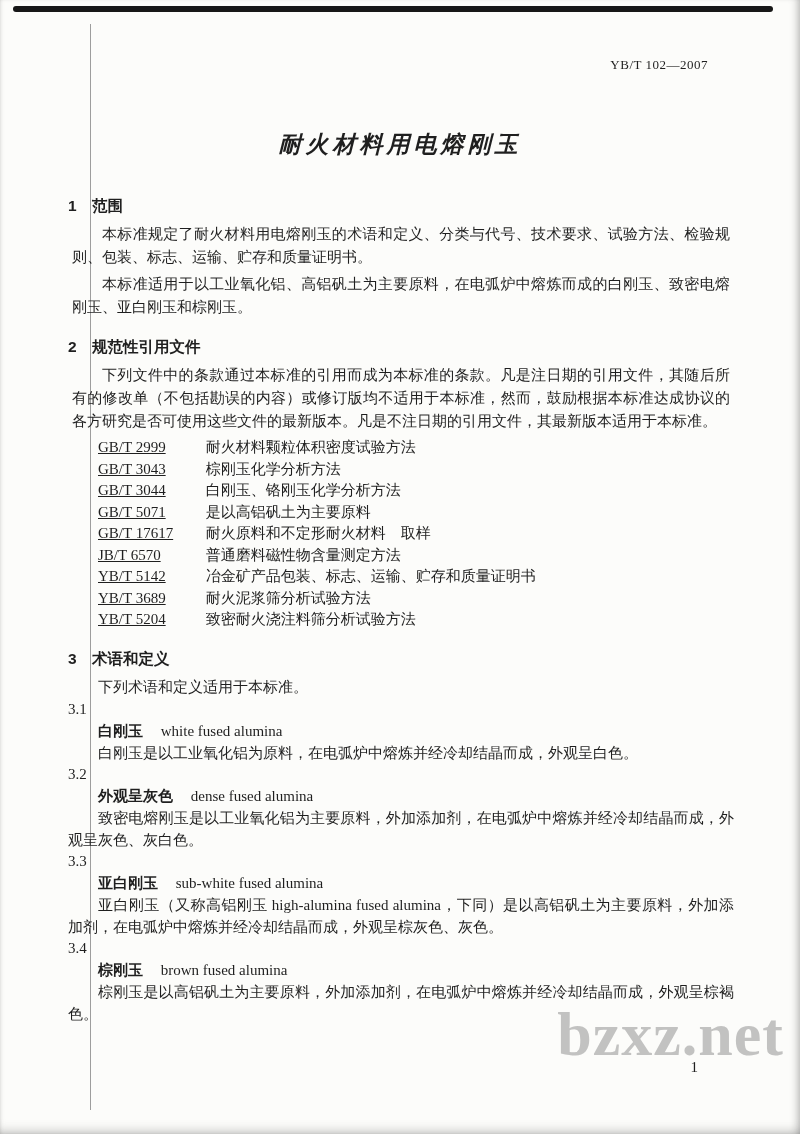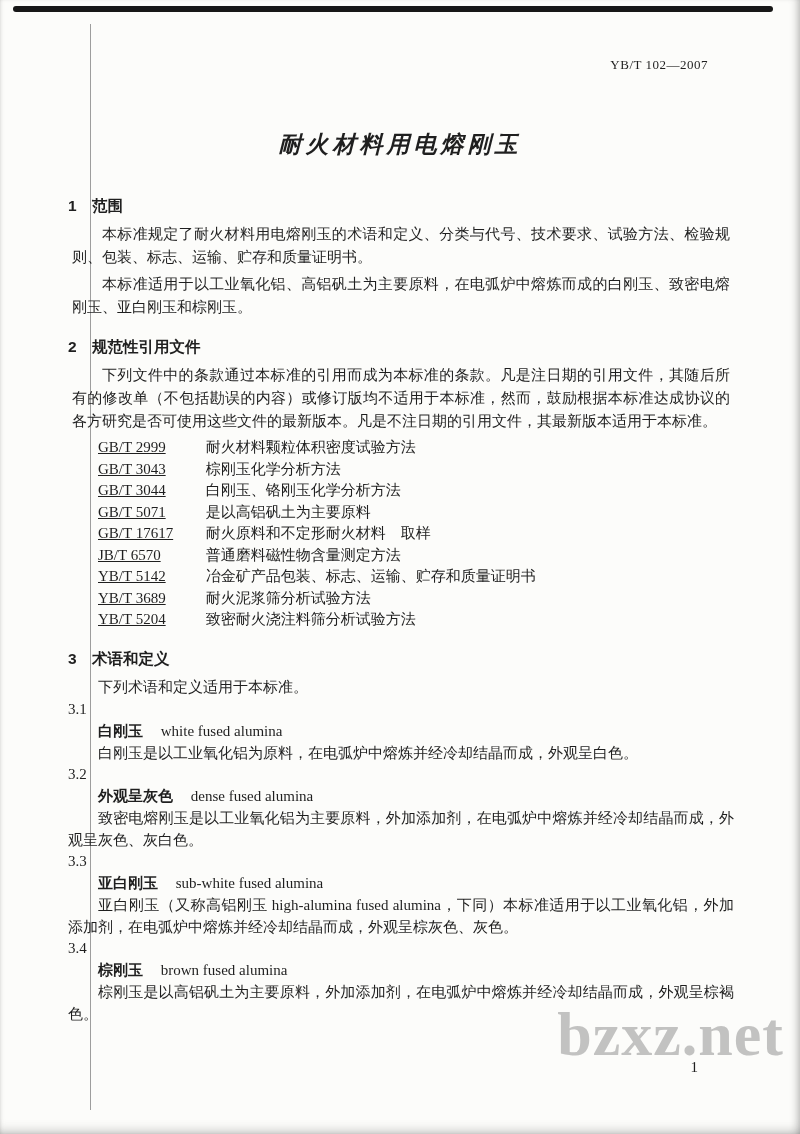--- a/index.html
+++ b/index.html
@@ -165,21 +165,21 @@
         </div>
         <p class="term-def">致密电熔刚玉是以工业氧化铝为主要原料，外加添加剂，在电弧炉中熔炼并经冷却结晶而成，外观呈灰色、灰白色。</p>
       </div>
 
       <div class="term-block">
         <div class="term-number">3.3</div>
         <div class="term-name">
           <span class="term-zh">亚白刚玉</span>
           <span class="term-en">sub-white fused alumina</span>
         </div>
-        <p class="term-def">亚白刚玉（又称高铝刚玉 high-alumina fused alumina，下同）本标准适用于以工业氧化铝，外加添加剂，在电弧炉中熔炼并经冷却结晶而成，外观呈棕灰色、灰色。</p>
+        <p class="term-def">亚白刚玉（又称高铝刚玉 high-alumina fused alumina，下同）是以高铝矾土为主要原料，外加添加剂，在电弧炉中熔炼并经冷却结晶而成，外观呈棕灰色、灰色。</p>
       </div>
 
       <div class="term-block">
         <div class="term-number">3.4</div>
         <div class="term-name">
           <span class="term-zh">棕刚玉</span>
           <span class="term-en">brown fused alumina</span>
         </div>
         <p class="term-def">棕刚玉是以高铝矾土为主要原料，外加添加剂，在电弧炉中熔炼并经冷却结晶而成，外观呈棕褐色。</p>
       </div>

